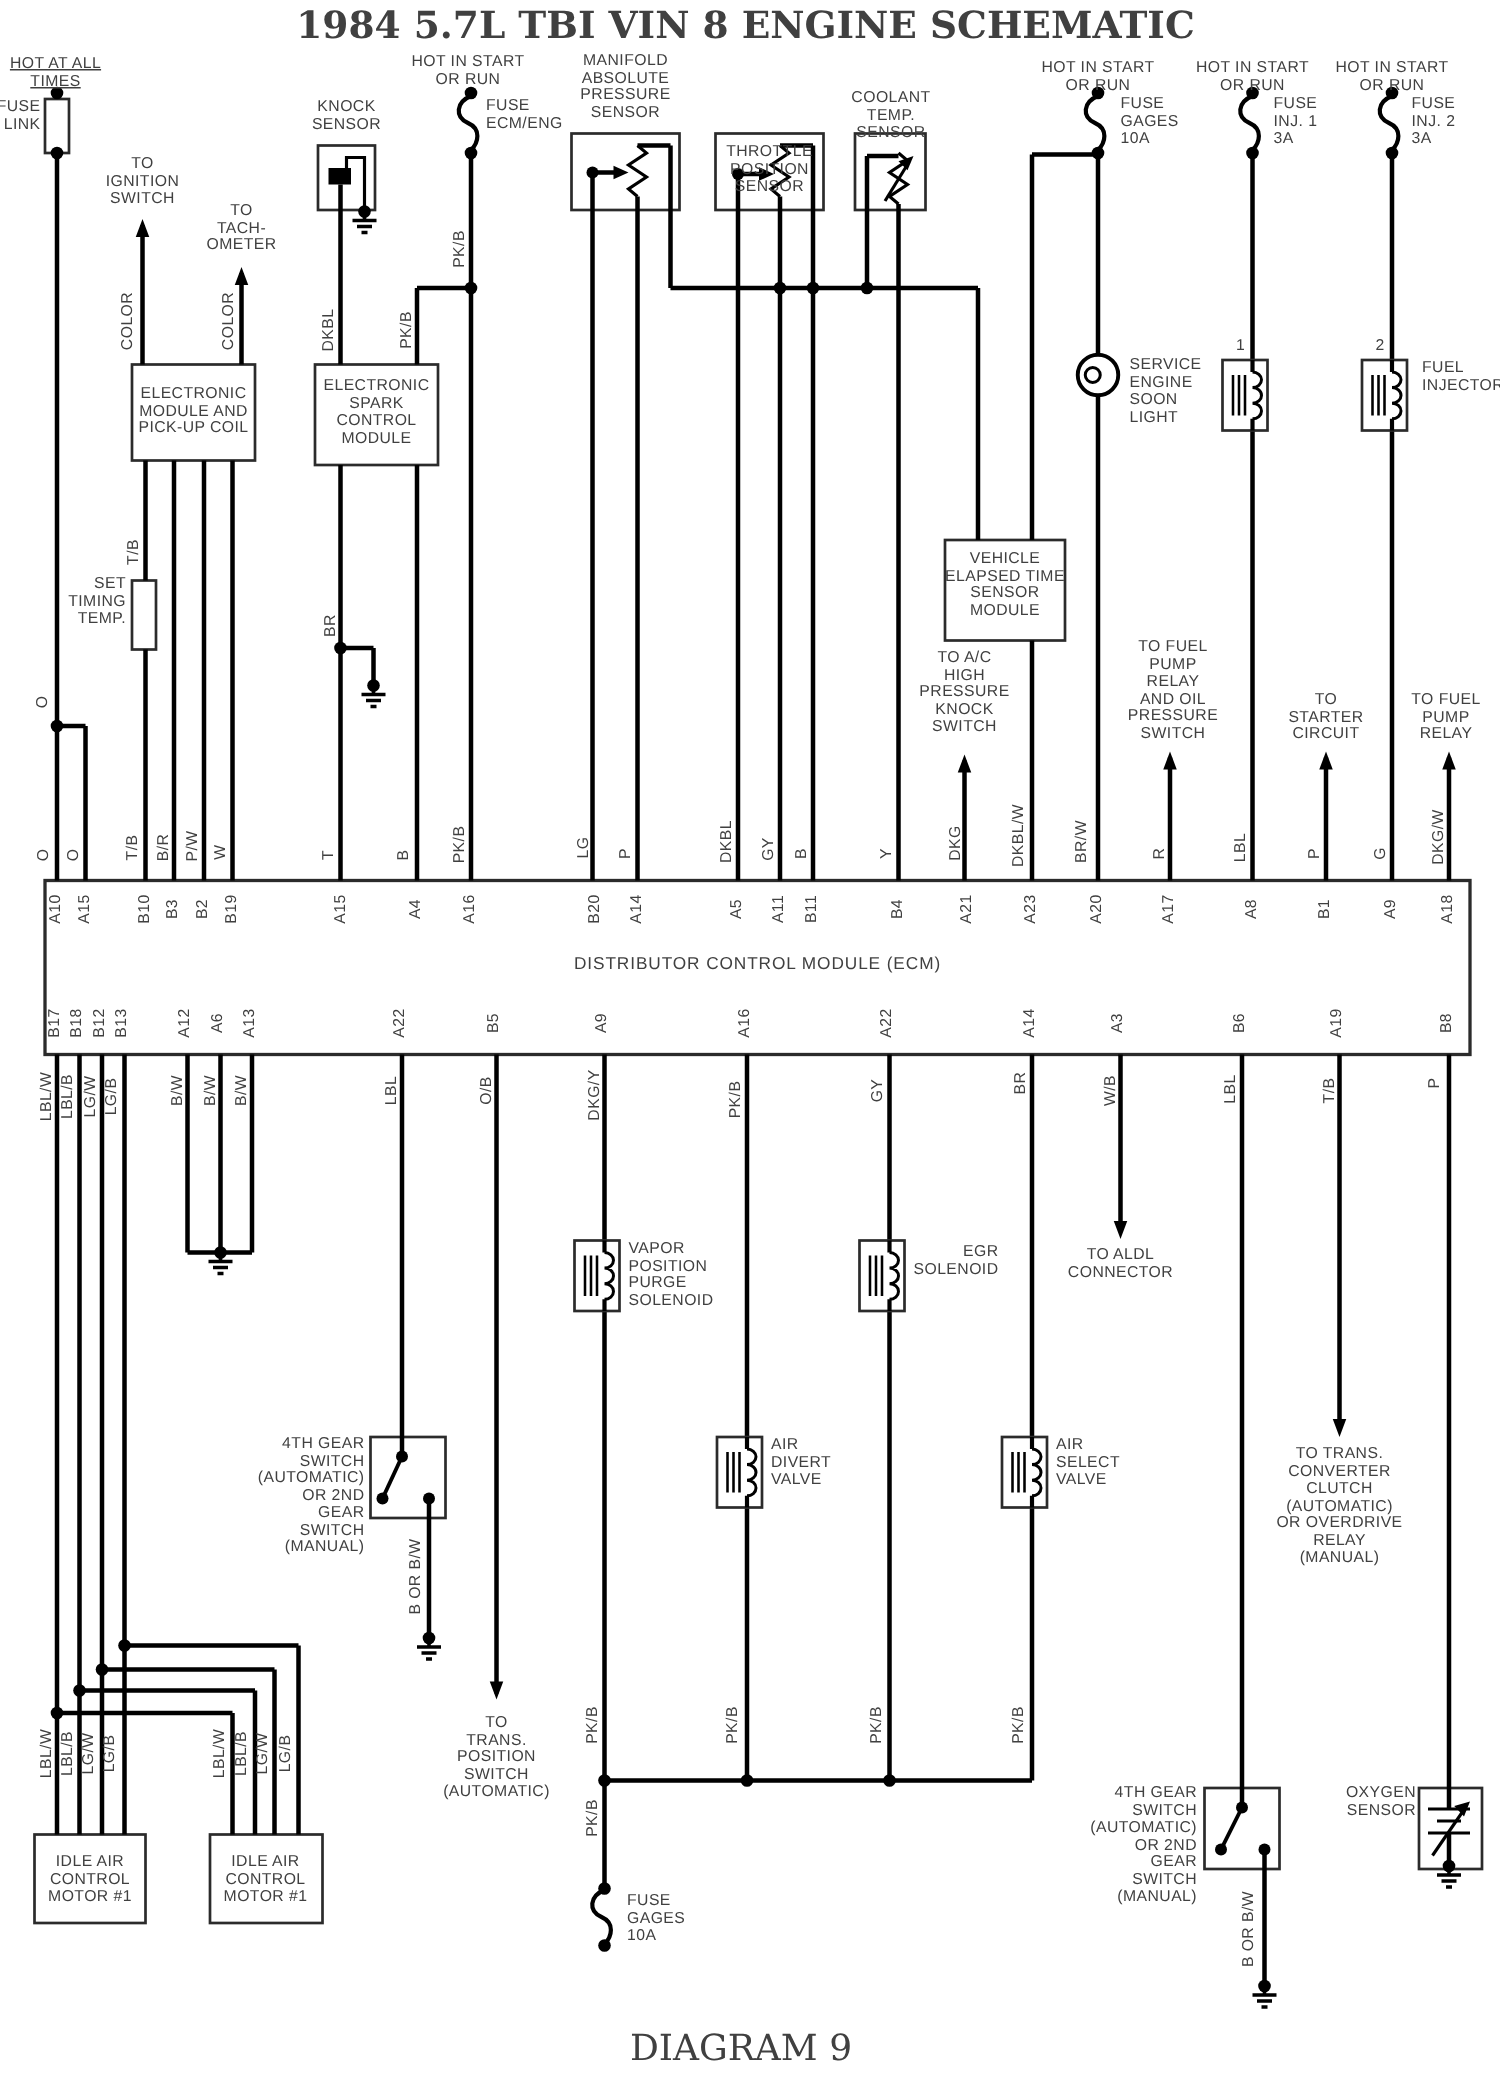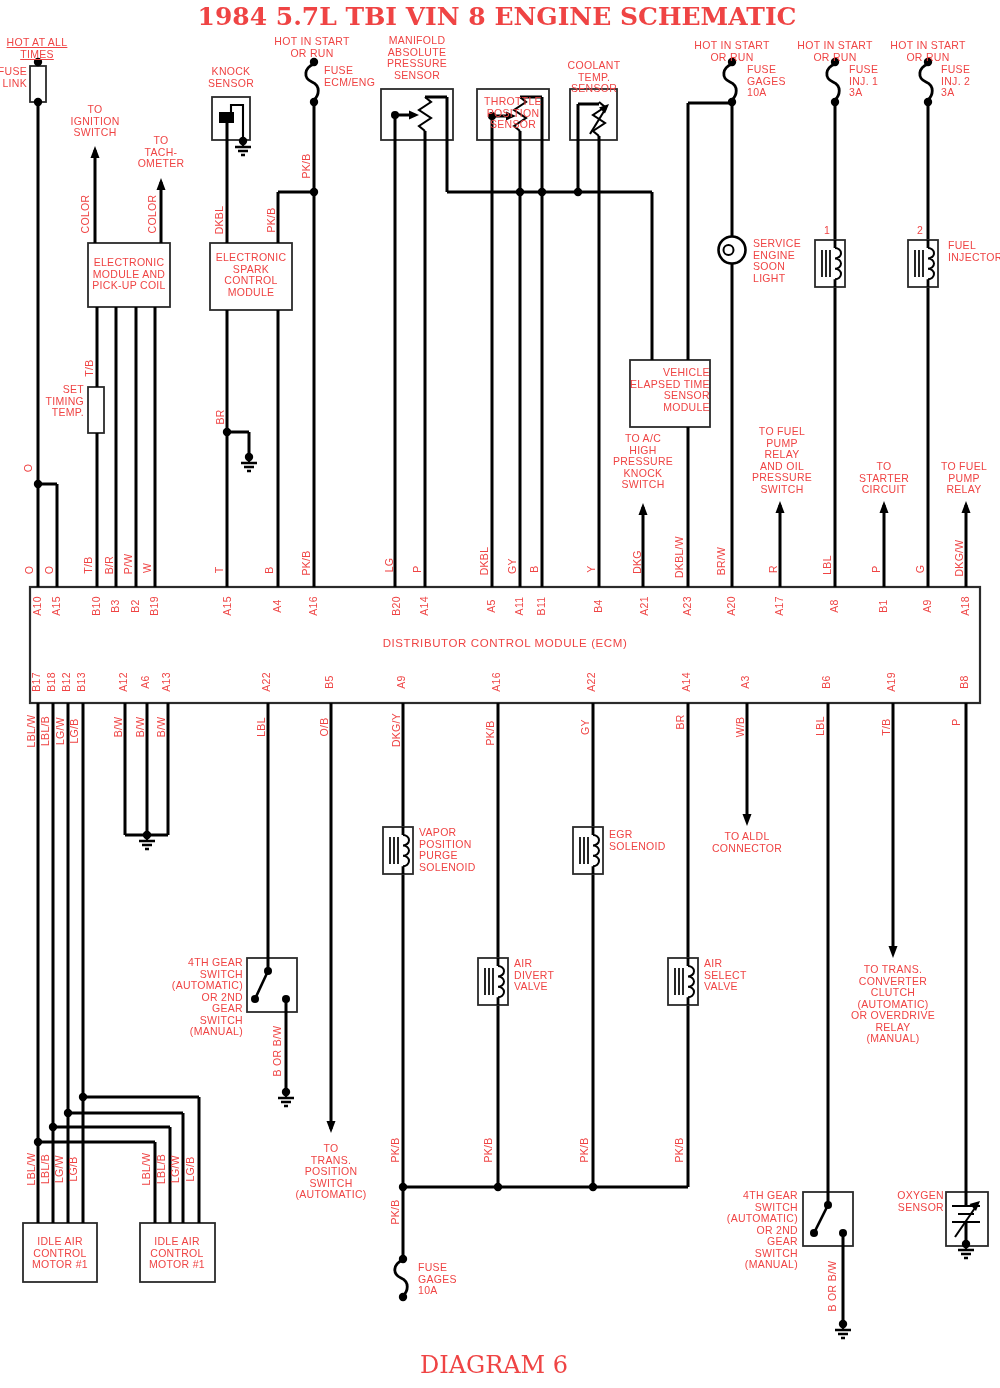--- a/index.html
+++ b/index.html
@@ -1,38 +1,38 @@
 <!DOCTYPE html>
 <html><head>
 <meta charset="utf-8">
 <style>
   html,body{margin:0;padding:0;background:#fff}
   #stage{position:relative;width:1000px;height:1388px;background:#fff;overflow:hidden;
-         font-family:"Liberation Sans",sans-serif;color:#ef4444}
+         font-family:"Liberation Sans",sans-serif;color:#404040}
   #title{position:absolute;top:2px;left:497px;transform:translateX(-50%);
          font-family:"DejaVu Serif",serif;font-weight:bold;font-size:25px;white-space:nowrap}
   #footer{position:absolute;top:1351px;left:494px;transform:translateX(-50%);
           font-family:"DejaVu Serif",serif;font-size:24px;white-space:nowrap}
   #ecm-label{position:absolute;left:505px;top:637px;transform:translateX(-50%);
              font-size:11.5px;letter-spacing:.6px;white-space:nowrap}
   svg{position:absolute;left:0;top:0}
   .note{position:absolute;font-size:10.5px;line-height:11.5px;letter-spacing:.3px;
         white-space:pre;text-align:center;transform:translateX(-50%)}
   .note.l{text-align:left;transform:none}
   .note.r{text-align:right;transform:translateX(-100%)}
   .rot{position:absolute;font-size:10.5px;letter-spacing:.3px;white-space:nowrap;
        transform:translate(-50%,-50%) rotate(-90deg)}
 </style>
 </head>
 <body>
 
 <div id="stage">
 
   <div id="title">1984 5.7L TBI VIN 8 ENGINE SCHEMATIC</div>
-  <div id="footer">DIAGRAM 6</div>
+  <div id="footer">DIAGRAM 9</div>
   <div id="ecm-label">DISTRIBUTOR CONTROL MODULE (ECM)</div>
 
   <svg width="1000" height="1388" viewBox="0 0 1000 1388">
     <defs>
       <path id="fuse" d="M0 1 C-10 5 -11 15 -2 19 C7 23 5 32 0 37" fill="none" stroke="#000" stroke-width="2.8"></path>
       <g id="gndg" stroke="#000" stroke-width="2.4" fill="none">
         <circle cx="0" cy="0" r="4.2" fill="#000" stroke="none"></circle>
         <path d="M0 0 V6 M-8 6 H8 M-5 10 H5 M-2 14 H2"></path>
       </g>
       <g id="coilg">
@@ -335,21 +335,21 @@
 INJ. 2
 3A</div>
     <div class="note l" style="left: 753px; top: 238px;">SERVICE
 ENGINE
 SOON
 LIGHT</div>
     <div class="note c" style="left: 827px; top: 225px;">1</div>
     <div class="note c" style="left: 920px; top: 225px;">2</div>
     <div class="note l" style="left: 948px; top: 240px;">FUEL
 INJECTORS</div>
-    <div class="note c" style="left: 670px; top: 367px; text-align: right;">VEHICLE
+    <div class="note c" style="left: 670px; top: 367px;">VEHICLE
 ELAPSED TIME
 SENSOR
 MODULE</div>
     <div class="note c" style="left: 643px; top: 433px;">TO A/C
 HIGH
 PRESSURE
 KNOCK
 SWITCH</div>
     <div class="note c" style="left: 782px; top: 426px;">TO FUEL
 PUMP
@@ -370,21 +370,21 @@
 MODULE AND
 PICK-UP COIL</div>
     <div class="note c" style="left: 251px; top: 252px;">ELECTRONIC
 SPARK
 CONTROL
 MODULE</div>
     <div class="note l" style="left: 419px; top: 827px;">VAPOR
 POSITION
 PURGE
 SOLENOID</div>
-    <div class="note l" style="left: 609px; top: 829px;">EGR
+    <div class="note l" style="left: 609px; top: 829px; text-align: right;">EGR
 SOLENOID</div>
     <div class="note l" style="left: 514px; top: 958px;">AIR
 DIVERT
 VALVE</div>
     <div class="note l" style="left: 704px; top: 958px;">AIR
 SELECT
 VALVE</div>
     <div class="note c" style="left: 747px; top: 831px;">TO ALDL
 CONNECTOR</div>
     <div class="note r" style="left: 243px; top: 957px;">4TH GEAR

